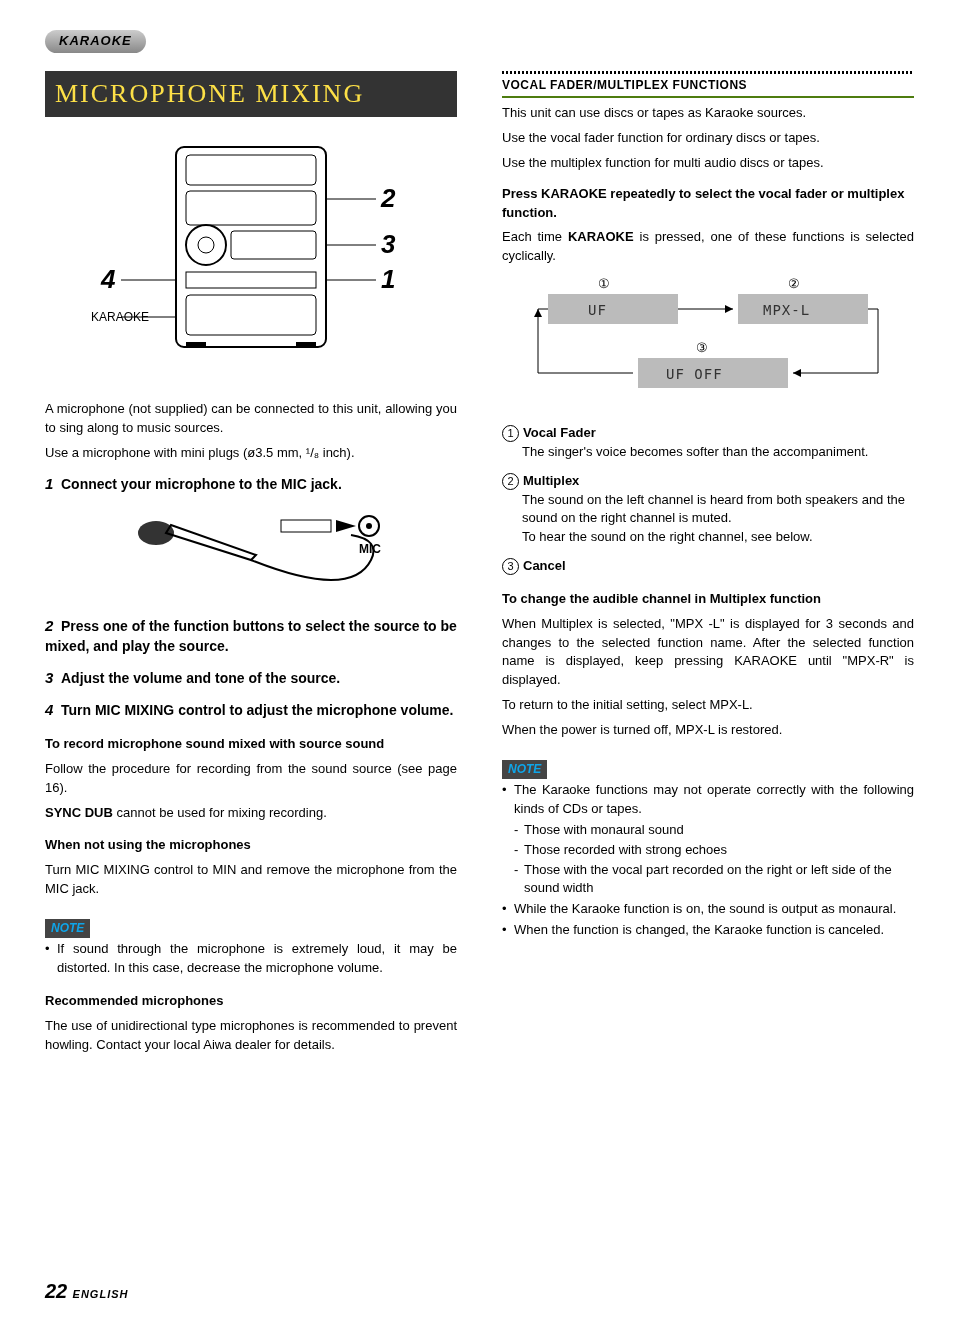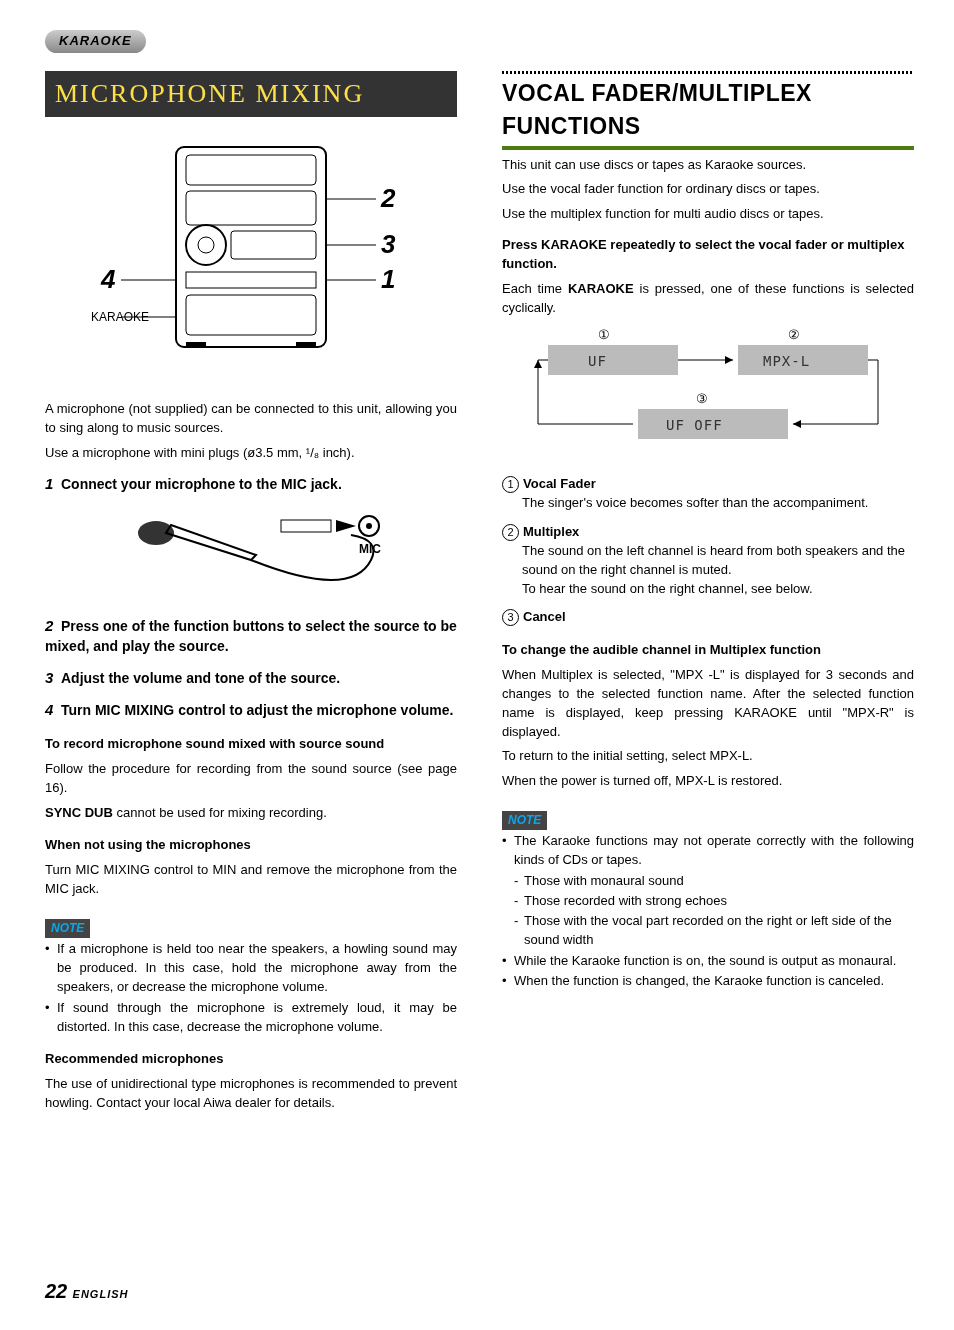--- a/index.html
+++ b/index.html
@@ -55,24 +55,24 @@
     font-style: italic;
     font-size: 12px;
     padding: 1px 6px;
     margin-top: 14px;
   }
   .bullet { padding-left: 12px; position: relative; margin: 2px 0; text-align: justify; }
   .bullet::before { content: "•"; position: absolute; left: 0; }
   .subdash { padding-left: 22px; position: relative; margin: 1px 0; }
   .subdash::before { content: "-"; position: absolute; left: 12px; }
   .section-title {
-    font-size: 23px;
+    font-size: 12px;
     font-weight: bold;
     letter-spacing: 0.5px;
-    border-bottom: 4px solid #4d7c0f;
+    border-bottom: 2px solid #4d7c0f;
     padding-bottom: 2px;
     margin-bottom: 4px;
   }
   .section-ornament {
     height: 3px;
     background: repeating-linear-gradient(90deg, #000 0 2px, #fff 2px 4px);
     margin-bottom: 3px;
   }
   .cycle-fig { text-align: center; margin: 8px 0 14px; }
   .encircle { display:inline-block; border:1px solid #000; border-radius:50%; width:15px; height:15px; line-height:15px; text-align:center; font-size:11px; margin-right:4px; }
@@ -160,21 +160,20 @@
     </div>
 
     <div class="bheading">To record microphone sound mixed with source sound</div>
     <p>Follow the procedure for recording from the sound source (see page 16).</p>
     <p><b>SYNC DUB</b><span> cannot be used for mixing recording.</span></p>
 
     <div class="bheading">When not using the microphones</div>
     <p>Turn MIC MIXING control to MIN and remove the microphone from the MIC jack.</p>
 
     <div class="notebox">NOTE</div>
-    <div class="bullet">If a microphone is held too near the speakers, a howling sound may be produced. In this case, hold the microphone away from the speakers, or decrease the microphone volume.</div>
     <div class="bullet">If sound through the microphone is extremely loud, it may be distorted. In this case, decrease the microphone volume.</div>
 
     <div class="bheading">Recommended microphones</div>
     <p>The use of unidirectional type microphones is recommended to prevent howling. Contact your local Aiwa dealer for details.</p>
   </div>
 
   <div class="col">
     <div class="section-ornament"></div>
     <div class="section-title">VOCAL FADER/MULTIPLEX FUNCTIONS</div>
 

